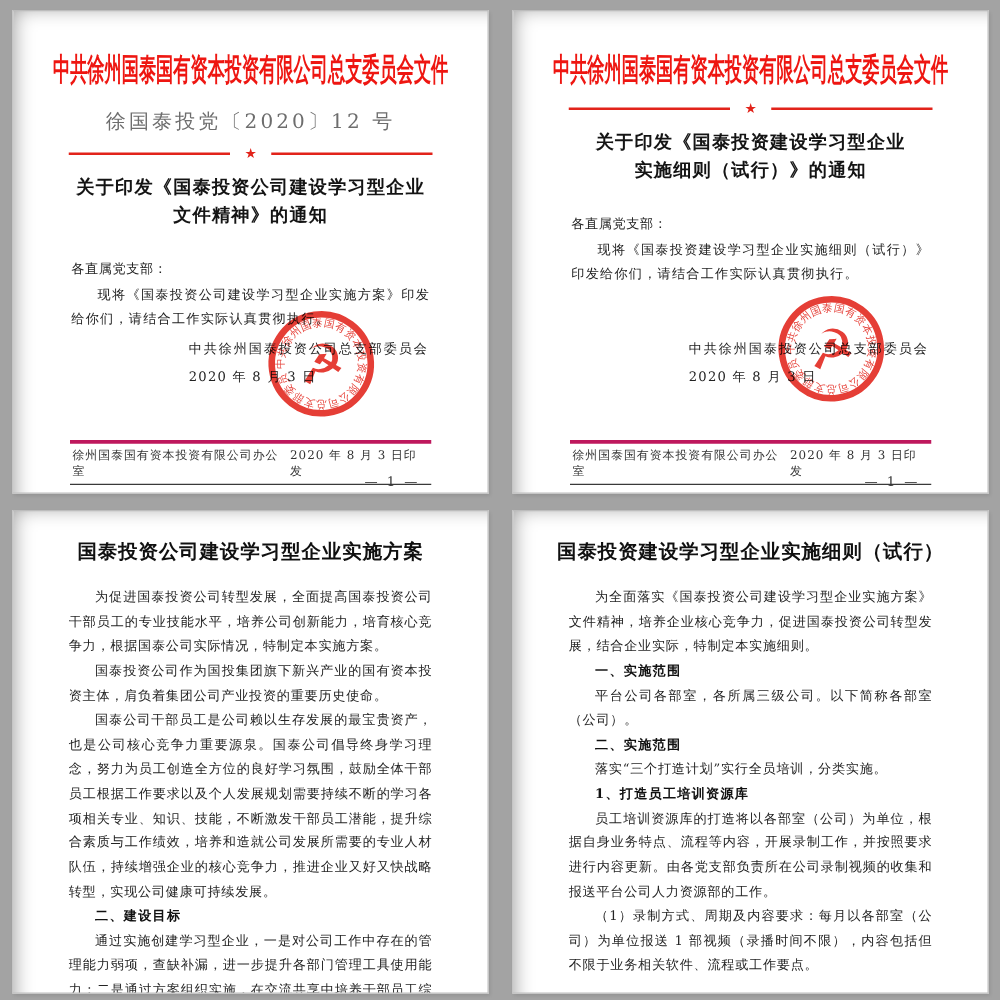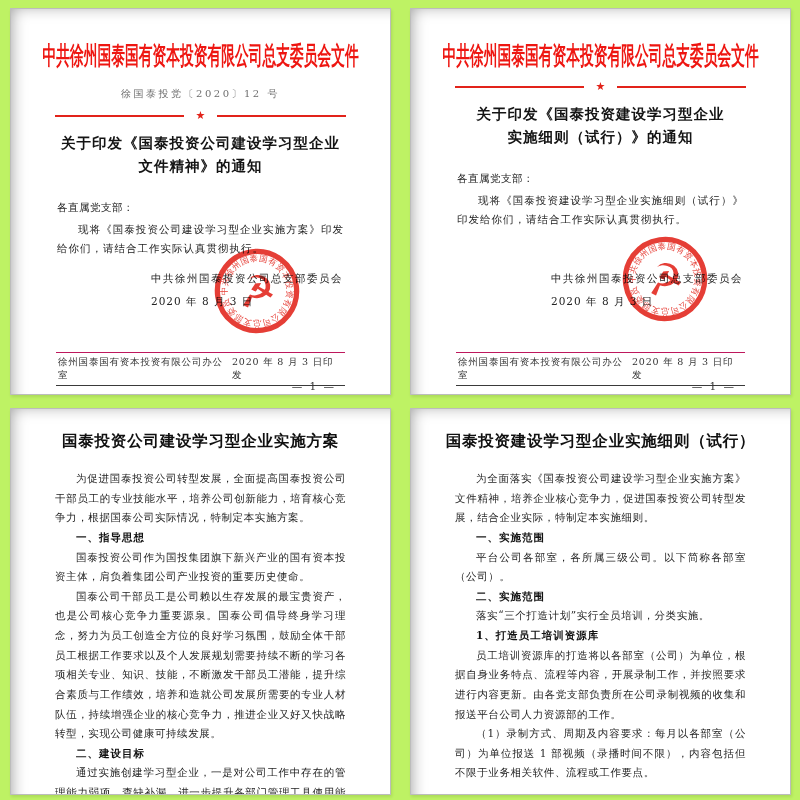--- a/index.html
+++ b/index.html
@@ -9,35 +9,35 @@
     font-family:"DejaVu Serif","Liberation Serif",serif;
     color:#222;
   }
   .canvas{
     width:800px;height:800px;
     display:grid;
     grid-template-columns:400px 400px;
     grid-template-rows:400px 400px;
     box-shadow:inset 0 0 0 2px #d6d6d6;
   }
-  .quadrant{position:relative;width:400px;height:400px;background:#bef264;}
+  .quadrant{position:relative;width:400px;height:400px;background:#a3a3a3;}
   .page{
     position:absolute;left:10px;right:9px;top:8px;bottom:5px;
     background:#fff;border:1px solid #bcbcbc;
     box-shadow:inset 10px 7px 16px -10px rgba(0,0,0,.40),1px 2px 3px rgba(0,0,0,.10);
     overflow:hidden;
   }
   
   .red-head-wrap{display:flex;justify-content:center;margin-top:30px;overflow:hidden;}
   .red-head{
     flex:none;white-space:nowrap;font-weight:bold;
     font-family:"DejaVu Sans","Liberation Sans",sans-serif;
     font-size:25px;color:#ee1611;transform:scaleX(.55);transform-origin:center;
   }
-  .doc-num{margin-top:15px;text-align:center;font-size:10px;letter-spacing:2.5px;color:#6d6d6d;}
+  .doc-num{margin-top:15px;text-align:center;font-size:16px;letter-spacing:2.5px;color:#6d6d6d;}
   .red-rule{display:flex;align-items:center;margin:9px 44px 0 44px;}
   .red-rule .seg{flex:1;height:2px;background:#e2231a;}
   .red-rule .star{flex:none;color:#e2231a;font-size:11px;line-height:1;margin:0 12px;}
   .notice-title{
     margin:10px 30px 0;text-align:center;font-weight:bold;font-size:14.5px;
     line-height:1.6;letter-spacing:1px;color:#141414;
   }
   .salutation{margin:24px 46px 0;font-size:10.5px;letter-spacing:.5px;}
   .notice-body{
     margin:5px 46px 0;font-size:10.5px;line-height:1.78;text-indent:2em;
@@ -46,21 +46,21 @@
   .sign-block{position:absolute;right:47px;top:263px;text-align:left;font-size:10.5px;letter-spacing:1.5px;}
   .sign-date{margin-top:9px;letter-spacing:1px;}
   .stamp{
     position:absolute;width:88px;height:88px;
     opacity:.88;transform:rotate(-8deg);mix-blend-mode:multiply;
   }
   .stamp-1{left:202px;top:238px;}
   .stamp-2{left:210px;top:226px;}
   .footer{
     position:absolute;left:45px;right:45px;top:343px;
-    border-top:1px solid #be185d;border-bottom:1px solid #3a3a3a;
+    border-top:3px solid #be185d;border-bottom:1px solid #3a3a3a;
     padding:3px 2px;display:flex;
     font-size:9.5px;letter-spacing:.8px;color:#333;
   }
   .page-num{position:absolute;right:54px;top:371px;font-size:10.5px;letter-spacing:2px;color:#333;}
   
   .content-title{
     margin:22px 20px 0;text-align:center;font-weight:bold;font-size:15.5px;
     letter-spacing:.8px;color:#101010;
   }
   .content-body{margin:17px 44px 0;font-size:10.5px;line-height:1.87;color:#242424;}
@@ -151,21 +151,20 @@
       </div>
       <div class="page-num">— 1 —</div>
     </div>
   </div>
 
   <div class="quadrant">
     <div class="page">
       <div class="content-title">国泰投资公司建设学习型企业实施方案</div>
       <div class="content-body">
         <p>为促进国泰投资公司转型发展，全面提高国泰投资公司干部员工的专业技能水平，培养公司创新能力，培育核心竞争力，根据国泰公司实际情况，特制定本实施方案。</p>
-        <p class="h">一、指导思想</p>
         <p>国泰投资公司作为国投集团旗下新兴产业的国有资本投资主体，肩负着集团公司产业投资的重要历史使命。</p>
         <p>国泰公司干部员工是公司赖以生存发展的最宝贵资产，也是公司核心竞争力重要源泉。国泰公司倡导终身学习理念，努力为员工创造全方位的良好学习氛围，鼓励全体干部员工根据工作要求以及个人发展规划需要持续不断的学习各项相关专业、知识、技能，不断激发干部员工潜能，提升综合素质与工作绩效，培养和造就公司发展所需要的专业人材队伍，持续增强企业的核心竞争力，推进企业又好又快战略转型，实现公司健康可持续发展。</p>
         <p class="h">二、建设目标</p>
         <p>通过实施创建学习型企业，一是对公司工作中存在的管理能力弱项，查缺补漏，进一步提升各部门管理工具使用能力；二是通过方案组织实施，在交流共享中培养干部员工综合管理能力，从根本上提升公司综合管理水平；三是通过全面的深化学习，拓宽全体干部员工产业视野；四是通过加强团队建设，努力营造全体员工勤学、创新、奉献的良好氛围。最终形成开放、共享、创</p>
       </div>
     </div>
   </div>
 
   <div class="quadrant">
     <div class="page">

